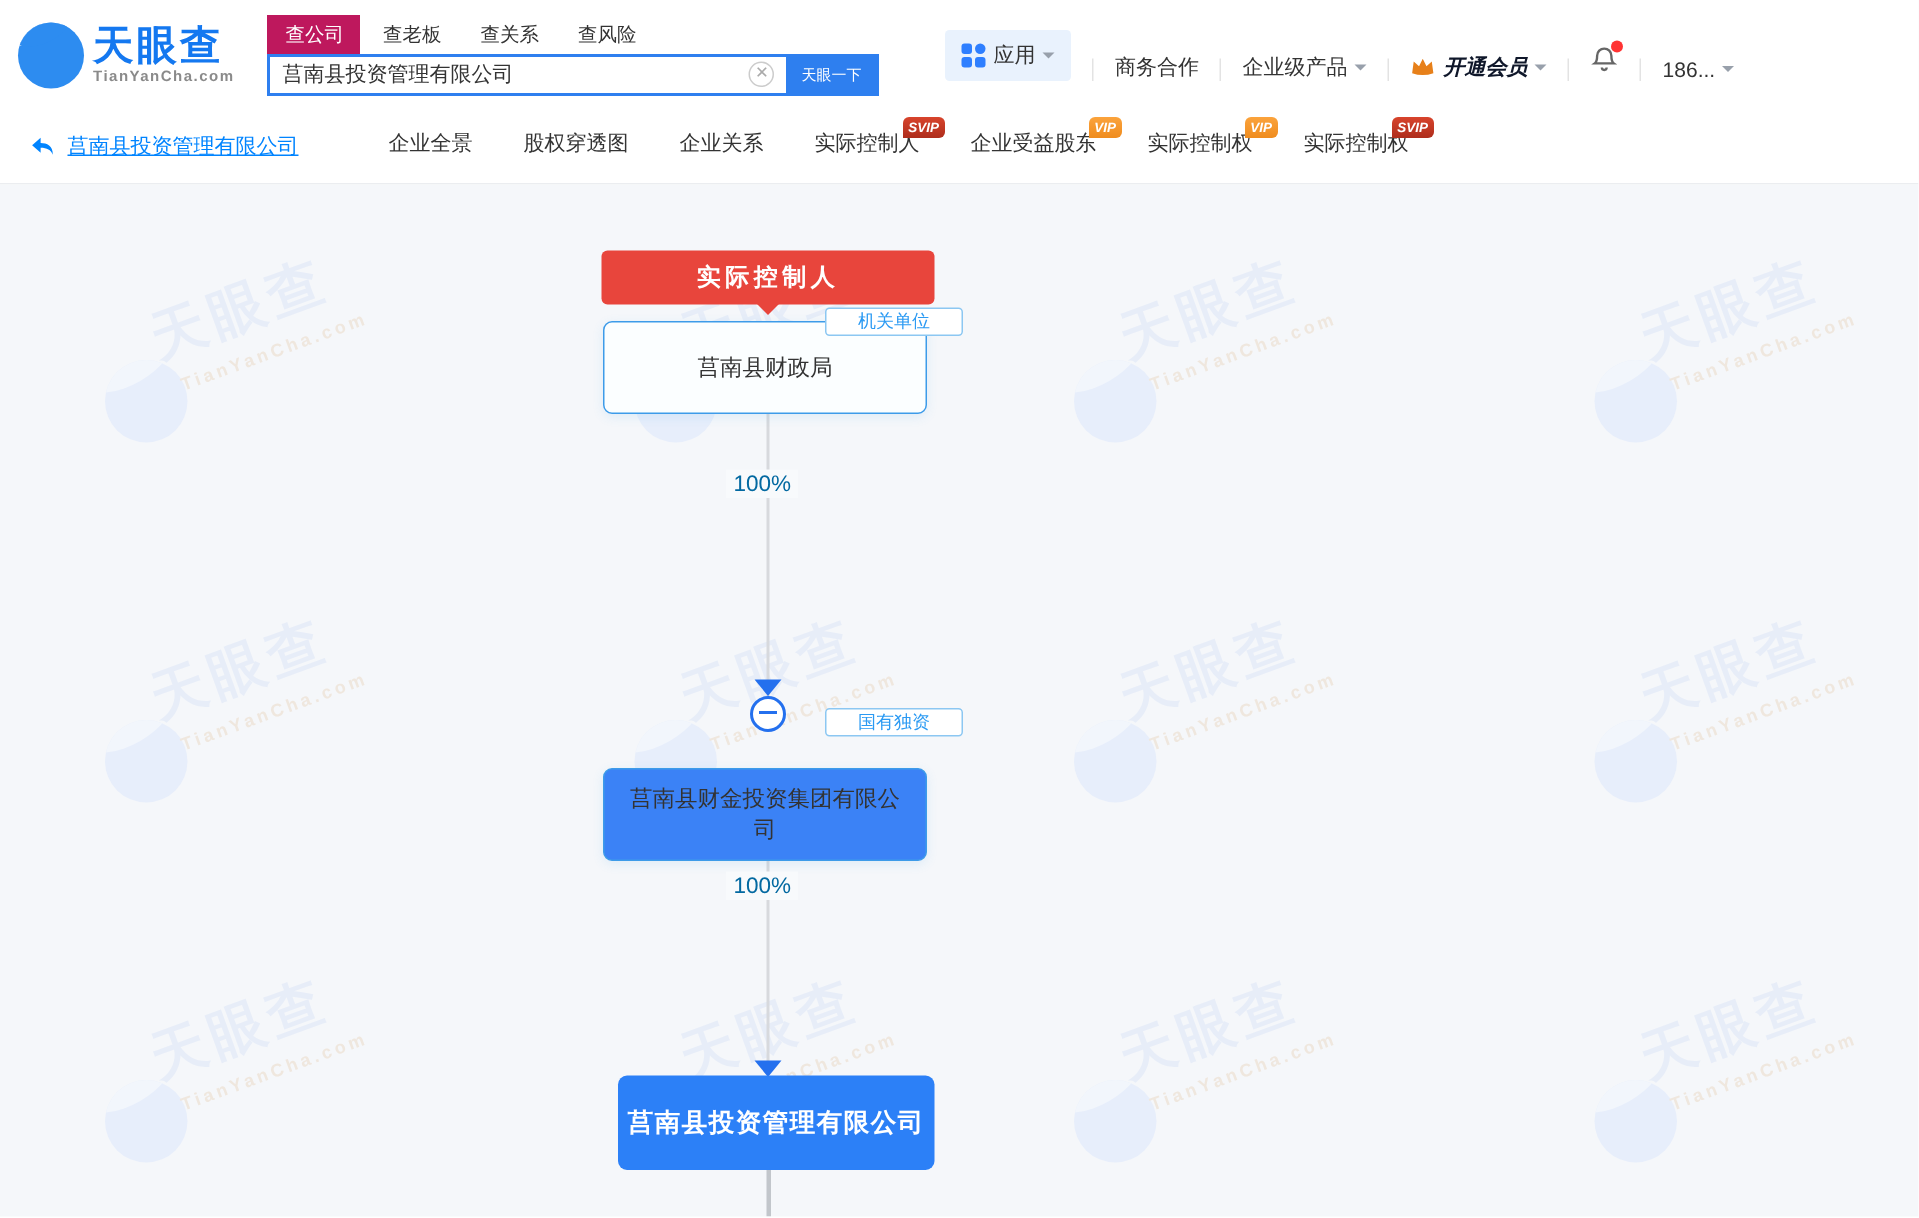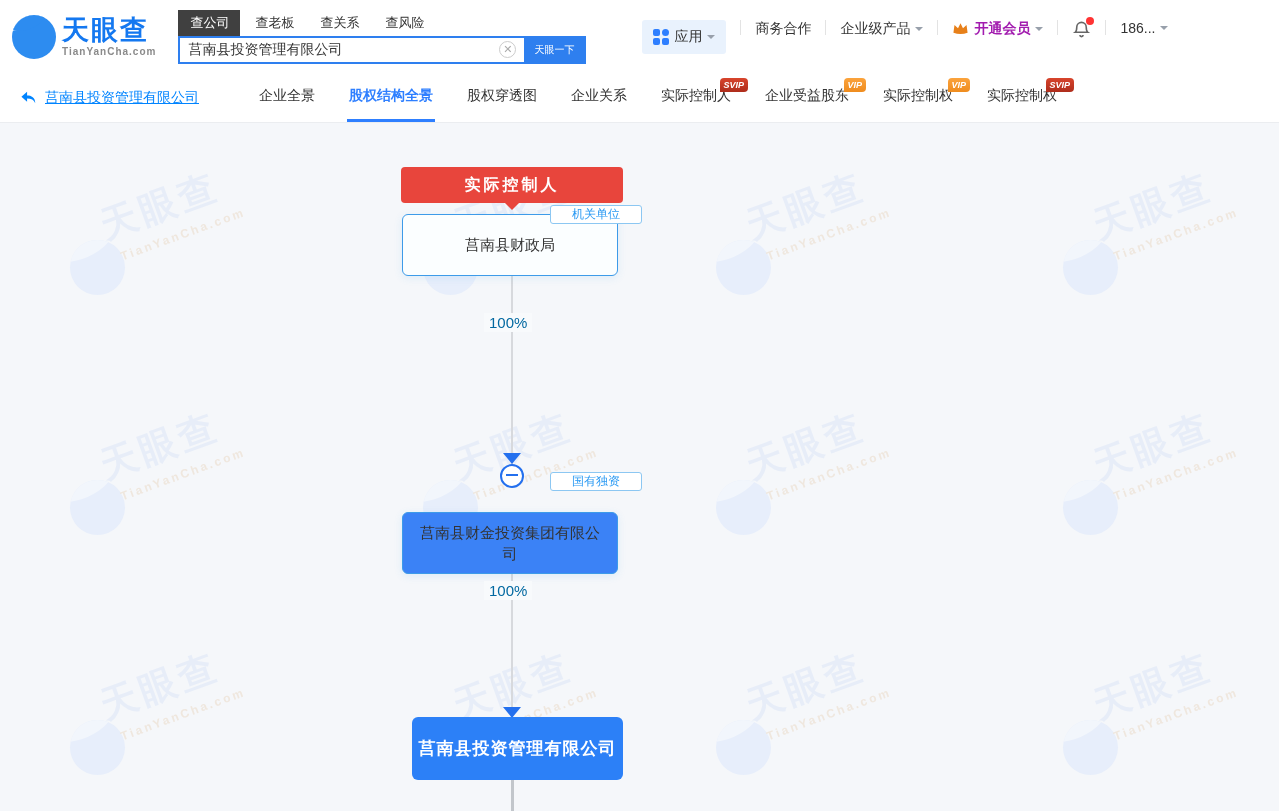--- a/index.html
+++ b/index.html
@@ -14,35 +14,35 @@
   .logo-texts { display:flex; flex-direction:column; line-height:1; }
   .logo-cn { font-size:27px; font-weight:700; color:#1478f0; letter-spacing:2px; }
   .logo-en { font-size:10px; font-weight:700; color:#8a8a8a; letter-spacing:1px; margin-top:3px; }
   .slogan { margin-left:14px; background:#e23b2e; color:#fff; border-radius:3px; padding:6px 8px; line-height:1.45; }
   .slogan-l1 { font-size:12px; letter-spacing:5.5px; white-space:nowrap; }
   .slogan-l2 { font-size:11.5px; letter-spacing:0.5px; white-space:nowrap; }
 
   .search-wrap { margin-left:22px; width:408px; }
   .search-tabs { display:flex; gap:4px; }
   .search-tab { font-size:13px; color:#333; padding:4px 11px; cursor:pointer; }
-  .search-tab.active { background:#404040; color:#fff;padding-left:12px; }
+  .search-tab.active { background:#be185d; color:#fff;padding-left:12px; }
   .search-box { display:flex; border:2px solid #2e7fef; height:28px; align-items:stretch; background:#fff; }
   .search-input { flex:1; border:none; outline:none; font-size:14px; color:#333; padding:0 8px; font-family:inherit; }
   .search-clear { width:17px; height:17px; border:1px solid #ccc; border-radius:50%; color:#aaa; font-size:11px; line-height:15px; text-align:center; align-self:center; margin-right:8px; cursor:pointer; }
   .search-btn { background:#2e7fef; color:#fff; border:none; font-size:10px; padding:0 10px; cursor:pointer; white-space:nowrap; font-family:Liberation Serif, serif; }
 
-  .top-menu { display:flex; align-items:flex-start; margin-left:56px; gap:14px; }
+  .top-menu { display:flex; align-items:flex-end; margin-left:44px; gap:14px; }
   .menu-divider { width:1px; height:15px; background:#e3e3e3; }
   .menu-item { display:flex; align-items:center; gap:5px; font-size:14px; color:#333; cursor:pointer; white-space:nowrap; }
   .apps-block { background:#e9f2fd; border-radius:3px; padding:8px 11px; }
   .grid-icon { display:grid; grid-template-columns:7px 7px; grid-template-rows:7px 7px; gap:2px; }
   .grid-icon i { background:#2e7fff; border-radius:2px; }
   .grid-icon i:nth-child(2) { border-radius:50%; }
   .caret { width:0; height:0; border:4px solid transparent; border-top-color:#98a0ab; margin-top:4px; }
-  .vip-item { color:#a21caf; font-weight:700; }
+  .vip-item { color:#0f172a; font-weight:700;font-style:italic; }
   .crown-icon svg { display:block; }
   .bell-wrap { position:relative; cursor:pointer; }
   .bell-dot { position:absolute; top:-3px; right:-3px; width:8px; height:8px; background:#f33; border-radius:50%; }
 
   
   .navbar { height:50px; background:#fff; border-bottom:1px solid #ebedf0; display:flex; align-items:stretch; padding:0 20px; }
   .nav-back { display:flex; align-items:center; gap:8px; cursor:pointer; }
   .nav-company { color:#0084ff; font-size:14px; text-decoration:underline; }
   .nav-tabs { display:flex; margin-left:58px; gap:30px; }
   .nav-tab { position:relative; display:flex; align-items:center; font-size:14px; color:#333; cursor:pointer; border-bottom:3px solid transparent; padding:0 2px; }
@@ -165,23 +165,20 @@
   <div class="nav-back">
     <svg width="17" height="17" viewBox="0 0 24 24">
         <path d="M10 4 L2 11 L10 18 V13.5 C16 13.5 19.5 15.5 21.5 20 C21.5 11.5 16 9 10 9 Z" fill="#0084ff"></path>
       </svg>
     <span class="nav-company">莒南县投资管理有限公司</span>
   </div>
   <div class="nav-tabs">
     <div class="nav-tab">
         <span>企业全景</span>
       </div>
-    <div class="nav-tab active">
-        <span>股权结构全景</span>
-      </div>
     <div class="nav-tab">
         <span>股权穿透图</span>
       </div>
     <div class="nav-tab">
         <span>企业关系</span>
       </div>
     <div class="nav-tab">
         <span>实际控制人</span>
         <span class="nav-badge svip">SVIP</span>
       </div>

